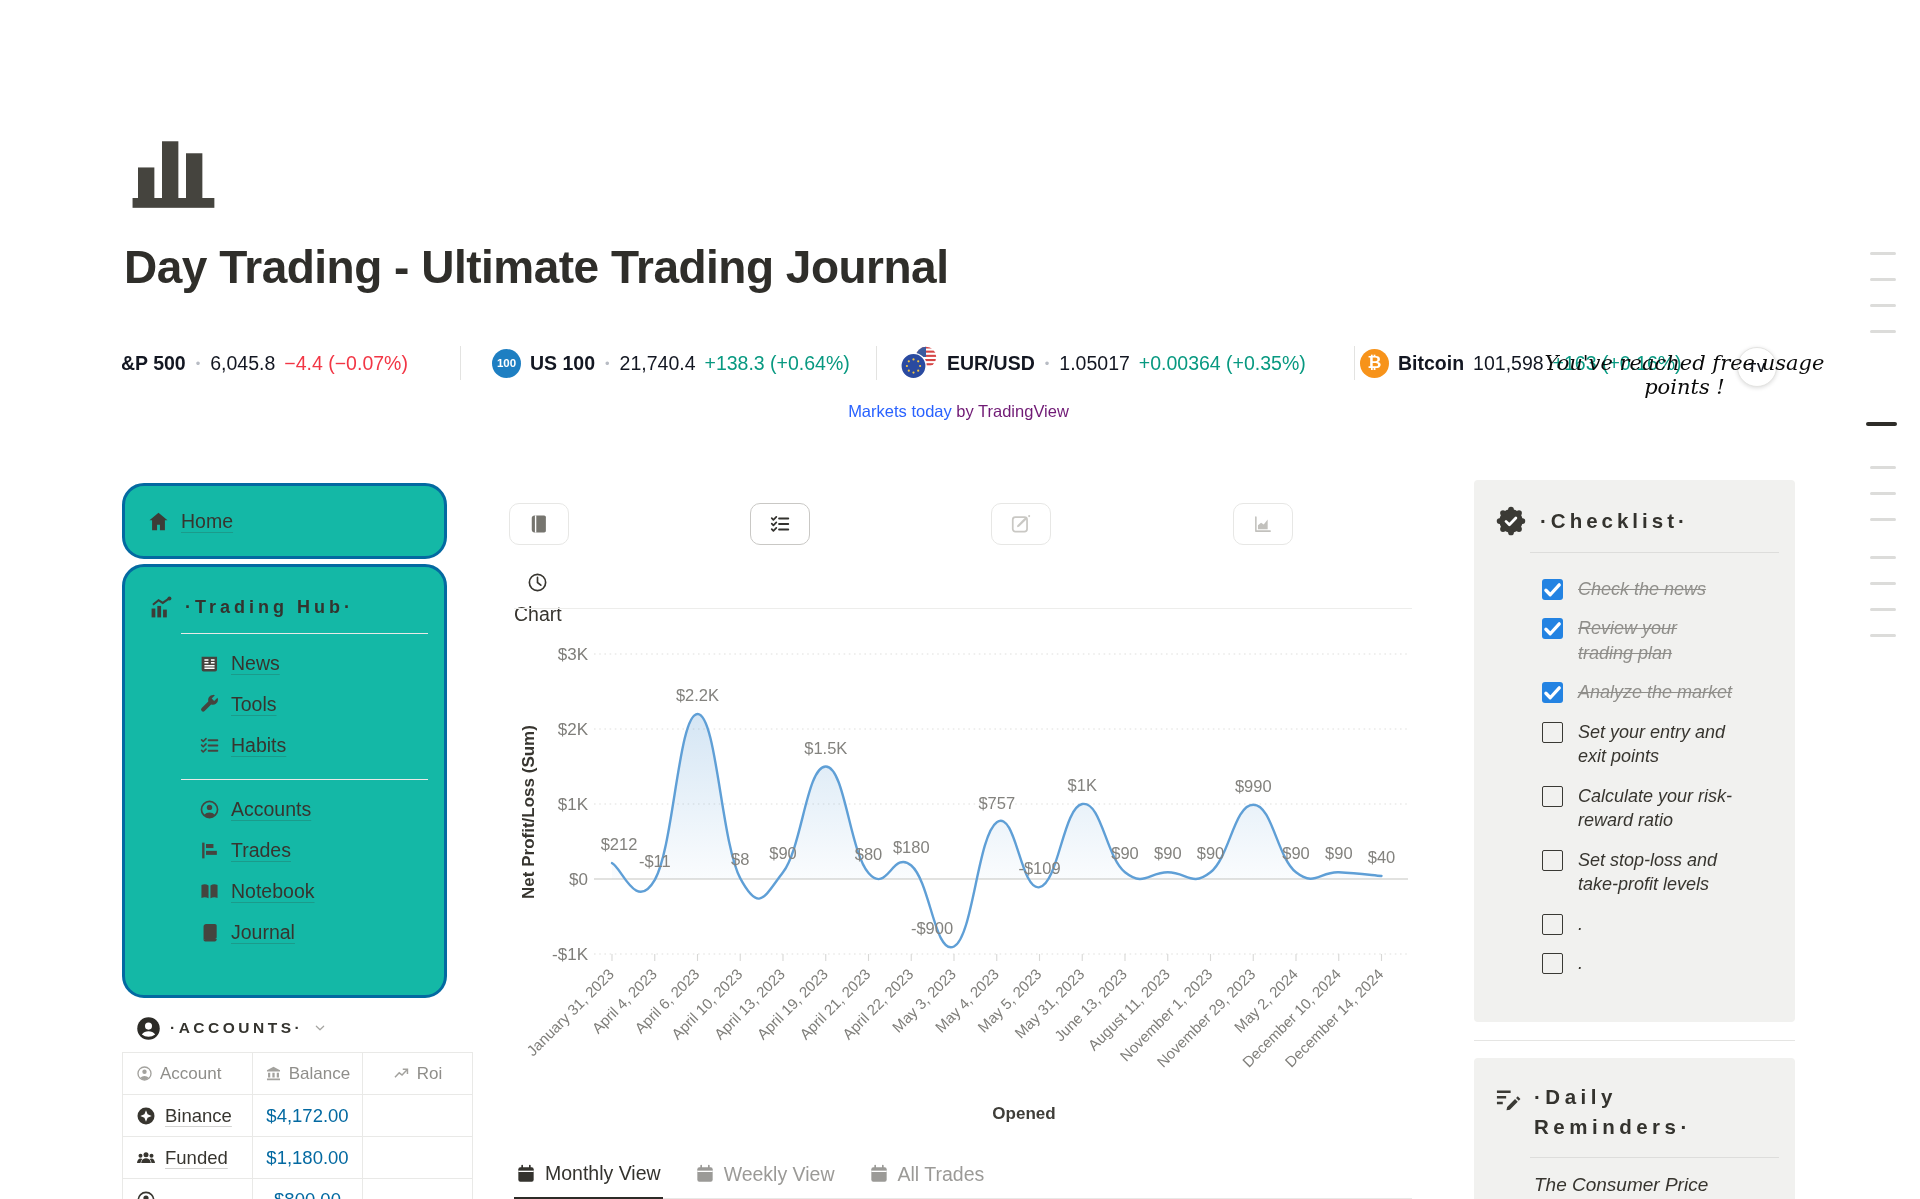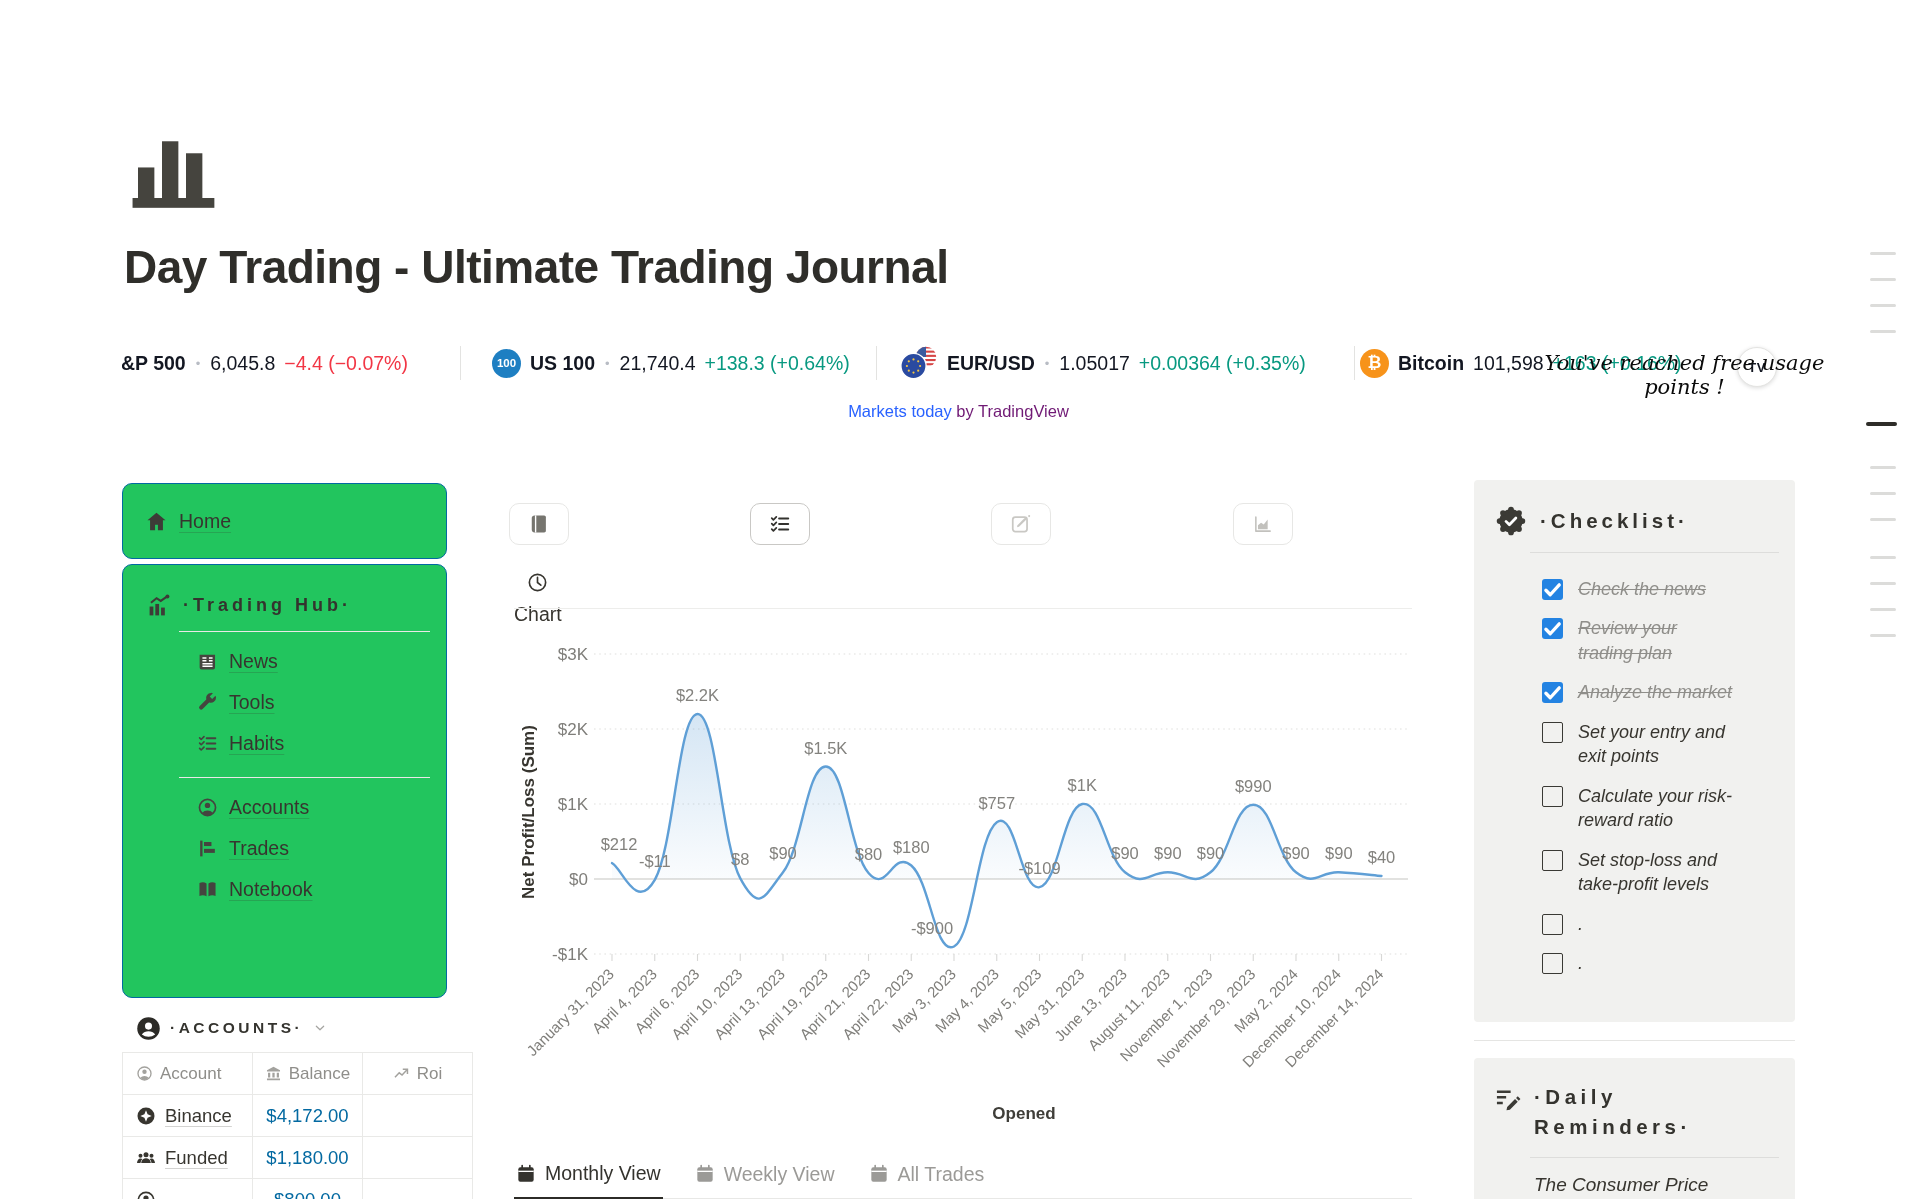--- a/index.html
+++ b/index.html
@@ -30,21 +30,21 @@
   .tv-btn { left:1737px; top:347px; width:40px; height:40px; border-radius:50%; background:#fff; border:1px solid #e4e4e2; box-shadow:0 1px 4px rgba(0,0,0,.14); display:flex; align-items:center; justify-content:center; font-size:13px; font-weight:800; letter-spacing:.5px; color:#131722; z-index:5; }
   .attribution { left:122px; top:402px; width:1673px; text-align:center; font-size:16.5px; }
   .attr-link { color:#2962ff; cursor:pointer; }
   .attr-rest { color:#701a75; }
 
   
   .mark { position:absolute; left:1870px; width:26px; height:3px; border-radius:2px; background:#dcdcda; }
   .mark.dark { left:1866px; width:31px; height:4px; background:#2e2d29; }
 
   
-  .card { position:absolute; background:#22c55e; border:1px solid #0369a1; border-radius:10px; }
+  .card { position:absolute; background:#14b8a6; border:3px solid #0369a1; border-radius:22px; }
   .home-card { left:122px; top:483px; width:325px; height:76px; }
   .hub-card { left:122px; top:564px; width:325px; height:434px; }
   .nav-item { display:flex; align-items:center; gap:11px; cursor:pointer; }
   .home-item { height:100%; padding-left:22px; }
   .home-item .icn { width:23px; height:23px; color:#3d3c37; }
   .nav-label { font-size:19.5px; color:#37352f; text-decoration:underline; text-decoration-color:rgba(55,53,47,.22); text-underline-offset:4px; text-decoration-thickness:1px; }
   .hub-head { margin:28px 0 0 24px; display:flex; align-items:center; gap:11px; }
   .hub-head .icn { width:25px; height:25px; color:#3d3c37; }
   .hub-title { font-size:18px; font-weight:700; letter-spacing:4px; color:#34332e;text-align:center; }
   .hub-div { margin:13px 16px 9px 56px; border-top:1px solid #e9e9e7; }
@@ -285,20 +285,29 @@
         </span>
         <span class="nav-label">Trades</span>
       </div>
       <div class="nav-item">
         <span class="icn">
           <svg viewBox="0 0 24 24" fill="currentColor">
             <path d="M2.8 4.6c2.6-1.3 5.6-1.2 8.1.4v14.8c-2.5-1.6-5.5-1.7-8.1-.4zM21.2 4.6c-2.6-1.3-5.6-1.2-8.1.4v14.8c2.5-1.6 5.5-1.7 8.1-.4z"></path>
           </svg>
         </span>
         <span class="nav-label">Notebook</span>
+      </div>
+      <div class="nav-item">
+        <span class="icn">
+          <svg viewBox="0 0 24 24" fill="currentColor">
+            <path d="M7.3 2.3h10.9c1.1 0 2 .9 2 2v13.2c0 1.1-.9 2-2 2H7.6c-1 0-1.9.5-2.4 1.2V5.2c0-1.6 1.3-2.9 2.9-2.9z"></path>
+            <path d="M5.2 20.7c.5-.7 1.4-1.2 2.4-1.2h12.6v.5c0 1.2-1 2.2-2.2 2.2H7c-.9 0-1.6-.6-1.8-1.5z"></path>
+          </svg>
+        </span>
+        <span class="nav-label">Journal</span>
       </div>
     </div>
 </div>
 
 <div class="abs acct-head">
   <span class="icn big">
       <svg viewBox="0 0 24 24" fill="currentColor">
         <circle cx="12" cy="12" r="10.8"></circle>
         <circle cx="12" cy="9.7" r="3.4" fill="#fff"></circle>
         <path d="M5.6 17.8a8 8 0 0 1 12.8 0 10.7 10.7 0 0 1-12.8 0z" fill="#fff"></path>

